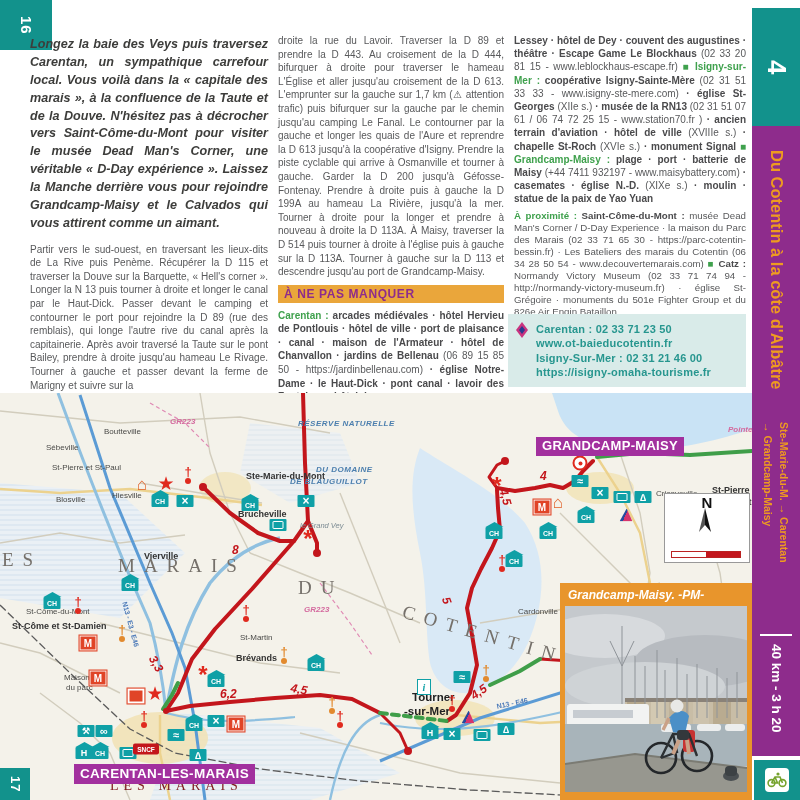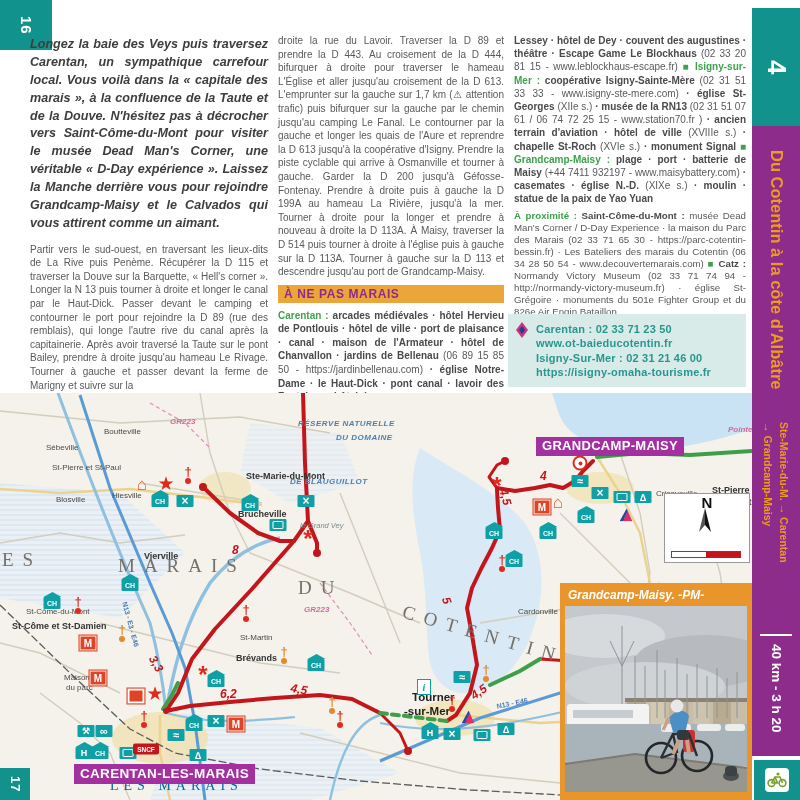--- a/index.html
+++ b/index.html
@@ -41,21 +41,21 @@
   .map svg.base{position:absolute;left:0;top:0;}
   #map-overlays{position:absolute;left:0;top:0;width:100%;height:100%;}
   .map-lb{position:absolute;white-space:nowrap;transform-origin:left top;}
   .map-lb.t8{font-size:8px;font-weight:normal;color:#4a4a48;}
   .map-lb.t9{font-size:9px;font-weight:bold;color:#333;}
   .map-lb.t11{font-size:11.5px;font-weight:bold;color:#222;}
   .map-lb.ti{font-size:7.5px;font-style:italic;color:#7a8a92;}
   .map-lb.blue{font-size:8px;font-style:italic;font-weight:bold;color:#4c7fae;letter-spacing:.5px;}
   .map-lb.pink{font-size:8px;font-style:italic;font-weight:bold;color:#d46a9e;}
   .map-lb.big{font-family:"Liberation Serif",serif;font-size:19px;color:#75706a;letter-spacing:9px;}
-  .map-lb.big2{font-family:"Liberation Serif",serif;font-size:14px;color:#0369a1;letter-spacing:5px;text-align:right;}
+  .map-lb.big2{font-family:"Liberation Serif",serif;font-size:14px;color:#7f1d1d;letter-spacing:5px;text-align:right;}
   .map-lb.hwy{font-size:7px;font-weight:bold;color:#4a79b8;}
   .map-lb.rn{font-size:12px;font-weight:bold;font-style:italic;color:#c3161c;}
   .plabel{position:absolute;background:#a2309e;color:#fff;font-weight:bold;line-height:1.15;padding:2px 6px;letter-spacing:.3px;}
   .plabel.smdm{left:146px;top:40px;font-size:14px;}
   .plabel.gcm{left:536px;top:44px;font-size:13px;}
   .plabel.clm{left:74px;top:371px;font-size:13.5px;}
   .compass{position:absolute;left:664px;top:100px;width:80px;height:64px;background:#fff;border:1px solid #999;padding:2px;}
   .compass .n{position:absolute;left:50%;top:0;transform:translateX(-50%);font-weight:bold;font-size:15px;color:#111;}
   .compass .sc{position:absolute;bottom:12px;width:100%;left:0;font-size:8px;color:#333;font-weight:bold;}
   .compass .sc span{position:absolute;}
@@ -108,21 +108,21 @@
     <span>16</span>
   </div>
 
   <div class="col col1">
     <p class="intro">Longez la baie des Veys puis traversez Carentan, un sympathique carrefour local. Vous voilà dans la « capitale des marais », à la confluence de la Taute et de la Douve. N'hésitez pas à décrocher vers Saint-Côme-du-Mont pour visiter le musée Dead Man's Corner, une véritable « D-Day expérience ». Laissez la Manche derrière vous pour rejoindre Grandcamp-Maisy et le Calvados qui vous attirent comme un aimant.</p>
     <p class="body">Partir vers le sud-ouest, en traversant les lieux-dits de La Rive puis Penème. Récupérer la D 115 et traverser la Douve sur la Barquette, « Hell's corner ». Longer la N 13 puis tourner à droite et longer le canal par le Haut-Dick. Passer devant le camping et contourner le port pour rejoindre la D 89 (rue des remblais), qui longe l'autre rive du canal après la capitainerie. Après avoir traversé la Taute sur le pont Bailey, prendre à droite jusqu'au hameau Le Rivage. Tourner à gauche et passer devant la ferme de Marigny et suivre sur la</p>
   </div>
 
   <div class="col col2">
     <p class="body">droite la rue du Lavoir. Traverser la D 89 et prendre la D 443. Au croisement de la D 444, bifurquer à droite pour traverser le hameau L'Église et aller jusqu'au croisement de la D 613. L'emprunter sur la gauche sur 1,7 km (⚠ attention trafic) puis bifurquer sur la gauche par le chemin jusqu'au camping Le Fanal. Le contourner par la gauche et longer les quais de l'Aure et reprendre la D 613 jusqu'à la coopérative d'Isigny. Prendre la piste cyclable qui arrive à Osmanville et tourner à gauche. Garder la D 200 jusqu'à Géfosse-Fontenay. Prendre à droite puis à gauche la D 199A au hameau La Rivière, jusqu'à la mer. Tourner à droite pour la longer et prendre à nouveau à droite la D 113A. À Maisy, traverser la D 514 puis tourner à droite à l'église puis à gauche sur la D 113A. Tourner à gauche sur la D 113 et descendre jusqu'au port de Grandcamp-Maisy.</p>
-    <div class="sechead">À NE PAS MARAIS</div>
+    <div class="sechead">À NE PAS MANQUER</div>
     <p class="body"><span class="seg-g">Carentan : </span><span class="seg-b">arcades médiévales · hôtel Hervieu de Pontlouis · hôtel de ville · port de plaisance · canal · maison de l'Armateur · hôtel de Chanvallon · jardins de Bellenau </span><span class="seg-r">(06 89 15 85 50 - https://jardinbellenau.com) </span><span class="seg-b">· église Notre-Dame · le Haut-Dick · pont canal · lavoir des Fontaines · hôtel de</span></p>
   </div>
 
   <div class="col col3">
     <p class="body"><span class="seg-b">Lessey · hôtel de Dey · couvent des augustines · théâtre · Escape Game Le Blockhaus </span><span class="seg-r">(02 33 20 81 15 - www.leblockhaus-escape.fr) </span><span class="seg-sq">■ </span><span class="seg-g">Isigny-sur-Mer : </span><span class="seg-b">coopérative Isigny-Sainte-Mère </span><span class="seg-r">(02 31 51 33 33 - www.isigny-ste-mere.com) </span><span class="seg-b">· église St-Georges </span><span class="seg-r">(XIIe s.) </span><span class="seg-b">· musée de la RN13 </span><span class="seg-r">(02 31 51 07 61 / 06 74 72 25 15 - www.station70.fr ) </span><span class="seg-b">· ancien terrain d'aviation · hôtel de ville </span><span class="seg-r">(XVIIIe s.) </span><span class="seg-b">· chapelle St-Roch </span><span class="seg-r">(XVIe s.) </span><span class="seg-b">· monument Signal </span><span class="seg-sq">■ </span><span class="seg-g">Grandcamp-Maisy : </span><span class="seg-b">plage · port · batterie de Maisy </span><span class="seg-r">(+44 7411 932197 - www.maisybattery.com) </span><span class="seg-b">· casemates · église N.-D. </span><span class="seg-r">(XIXe s.) </span><span class="seg-b">· moulin · statue de la paix de Yao Yuan</span></p>
     <p class="body nearby"><span class="seg-g">À proximité : </span><span class="seg-b">Saint-Côme-du-Mont : </span><span class="seg-r">musée Dead Man's Corner / D-Day Experience · la maison du Parc des Marais (02 33 71 65 30 - https://parc-cotentin-bessin.fr) · Les Bateliers des marais du Cotentin (06 34 28 50 54 - www.decouvertemarais.com) </span><span class="seg-sq">■ </span><span class="seg-b">Catz : </span><span class="seg-r">Normandy Victory Museum (02 33 71 74 94 - http://normandy-victory-museum.fr) · église St-Grégoire · monuments du 501e Fighter Group et du 826e Air Engin Bataillon.</span></p>
     <div class="infobox">
       <span>
         <svg width="16" height="16" viewBox="0 0 16 16">
             <path d="M8 0 L14 8 L8 16 L2 8 Z" fill="#c9337f"></path>
@@ -257,21 +257,21 @@
       </g>
     </svg>
 
     <div id="map-overlays">
         <span class="map-lb t8" style="left: 104px; top: 34px;">Boutteville</span>
         <span class="map-lb t8" style="left: 46px; top: 50px;">Sébeville</span>
         <span class="map-lb t8" style="left: 52px; top: 70px;">St-Pierre et St-Paul</span>
         <span class="map-lb t8" style="left: 56px; top: 102px;">Blosville</span>
         <span class="map-lb t8" style="left: 112px; top: 98px;">Hiesville</span>
         <span class="map-lb blue" style="left: 298px; top: 26px;">RÉSERVE NATURELLE</span>
-        <span class="map-lb blue" style="left: 316px; top: 40px; margin-left: 20px;">DU DOMAINE</span>
+        <span class="map-lb blue" style="left: 316px; top: 72px;">DU DOMAINE</span>
         <span class="map-lb blue" style="left: 290px; top: 84px;">DE BLAUGUILLOT</span>
         <span class="map-lb pink" style="left: 698px; top: 32px; padding-left: 30px;">Pointe du H</span>
         <span class="map-lb t9" style="left: 246px; top: 78px;">Ste-Marie-du-Mont</span>
         <span class="map-lb t9" style="left: 238px; top: 116px;">Brucheville</span>
         <span class="map-lb t9" style="left: 144px; top: 158px;">Vierville</span>
         <span class="map-lb ti" style="left: 300px; top: 128px;">le Grand Vey</span>
         <span class="map-lb t8" style="left: 656px; top: 96px;">Cricqueville-</span>
         <span class="map-lb t9" style="left: 712px; top: 92px;">St-Pierre</span>
         <span class="map-lb t9" style="left: 716px; top: 104px;">du-Mont</span>
         <span class="map-lb t8" style="left: 26px; top: 214px;">St-Côme-du-Mont</span>

